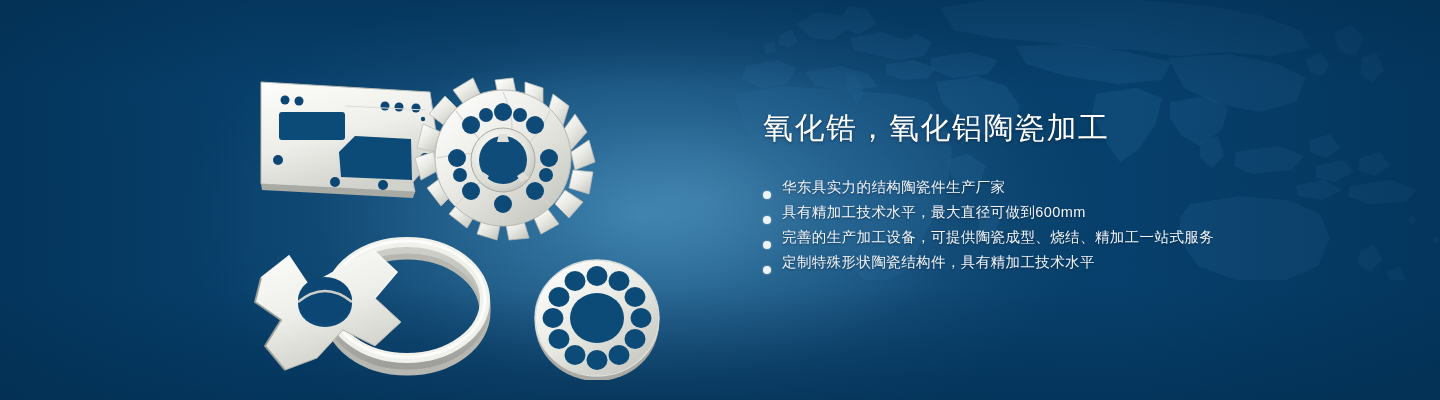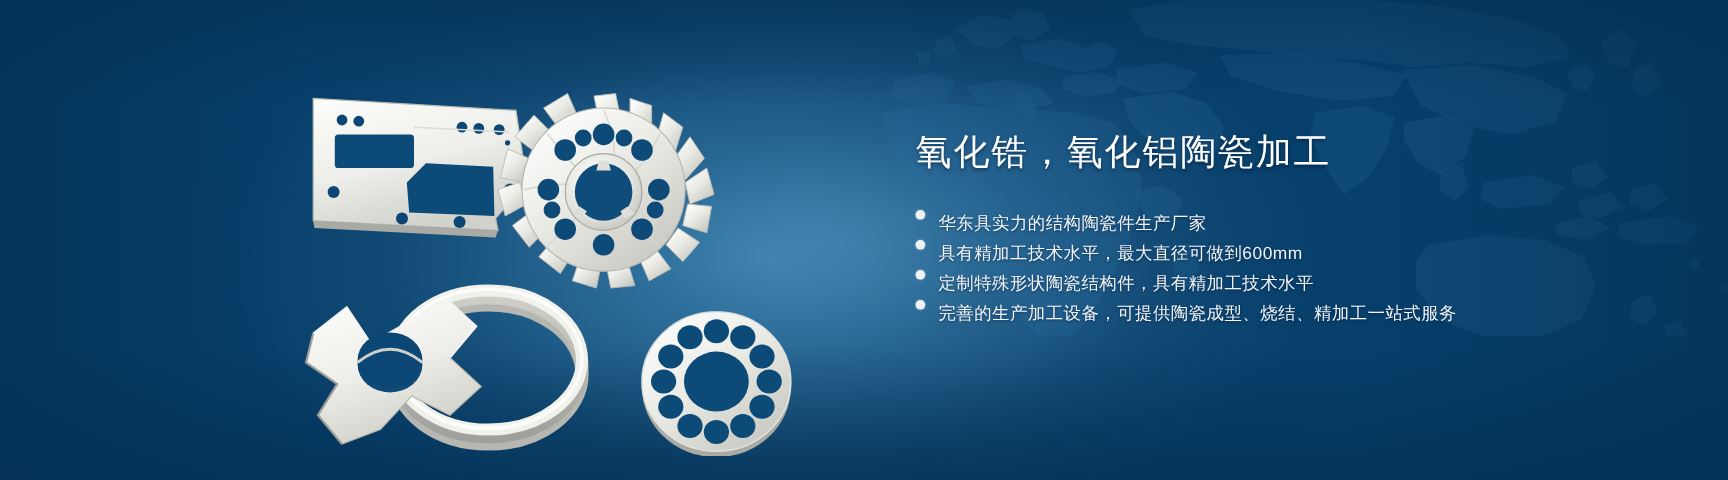--- a/index.html
+++ b/index.html
@@ -78,21 +78,21 @@
     line-height:40px;
     text-shadow:0 1px 3px rgba(0,20,45,0.55);
     white-space:nowrap;
   }
   .bullets {
     list-style:none;
     margin-top:27px;
   }
   .bullet {
     display:flex;
-    align-items:flex-start;
+    align-items:flex-end;
     height:24px;
     margin-bottom:1px;
   }
   .dot {
     width:8px; height:8px;
     border-radius:50%;
     background:#eef3f7;
     flex:0 0 8px;
     margin-right:11px;
     box-shadow:0 0 2px rgba(255,255,255,0.5);
@@ -333,24 +333,24 @@
         <span class="bullet-text">华东具实力的结构陶瓷件生产厂家</span>
       </li>
 
       <li class="bullet">
         <span class="dot"></span>
         <span class="bullet-text">具有精加工技术水平，最大直径可做到600mm</span>
       </li>
 
       <li class="bullet">
         <span class="dot"></span>
+        <span class="bullet-text">完善的生产加工设备，可提供陶瓷成型、烧结、精加工一站式服务</span>
+      </li>
+
+      <li class="bullet">
+        <span class="dot"></span>
         <span class="bullet-text">定制特殊形状陶瓷结构件，具有精加工技术水平</span>
       </li>
 
-      <li class="bullet">
-        <span class="dot"></span>
-        <span class="bullet-text">完善的生产加工设备，可提供陶瓷成型、烧结、精加工一站式服务</span>
-      </li>
-
     </ul>
   </div>
 
 </div>
 
 </body></html>

